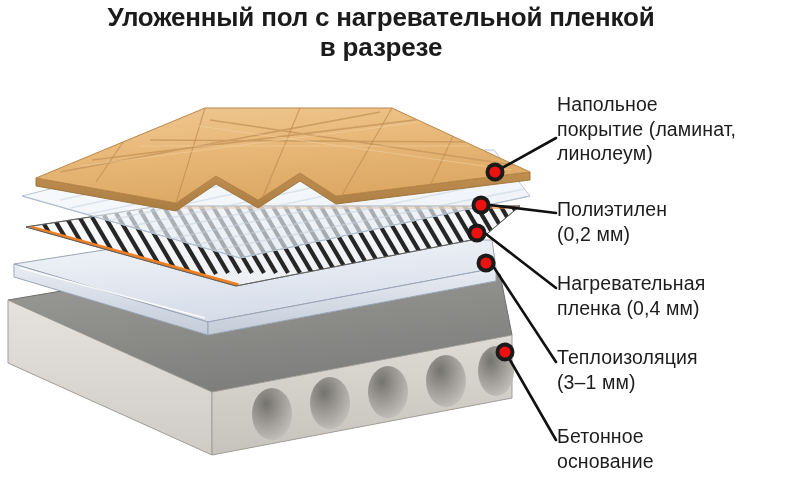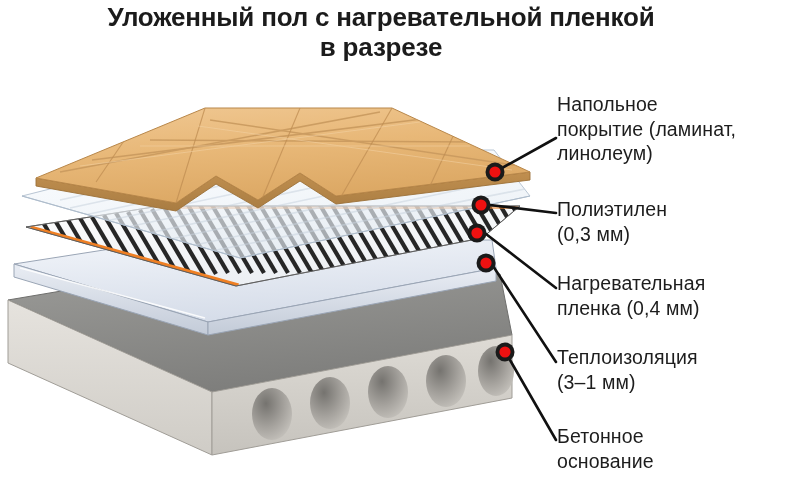--- a/index.html
+++ b/index.html
@@ -262,21 +262,21 @@
         <circle class="dot-outer" cx="505" cy="352" r="9.5"></circle>
         <circle class="dot-inner" cx="505" cy="352" r="5.6"></circle>
       </g>
     </g>
   </svg>
 
   <div class="label" id="label-floor">Напольное
 покрытие (ламинат,
 линолеум)</div>
   <div class="label" id="label-poly">Полиэтилен
-(0,3 мм)</div>
+(0,2 мм)</div>
   <div class="label" id="label-film">Нагревательная
 пленка (0,4 мм)</div>
   <div class="label" id="label-insul">Теплоизоляция
 (3–1 мм)</div>
   <div class="label" id="label-concrete">Бетонное
 основание</div>
 
 </div>
 
 </body></html>

